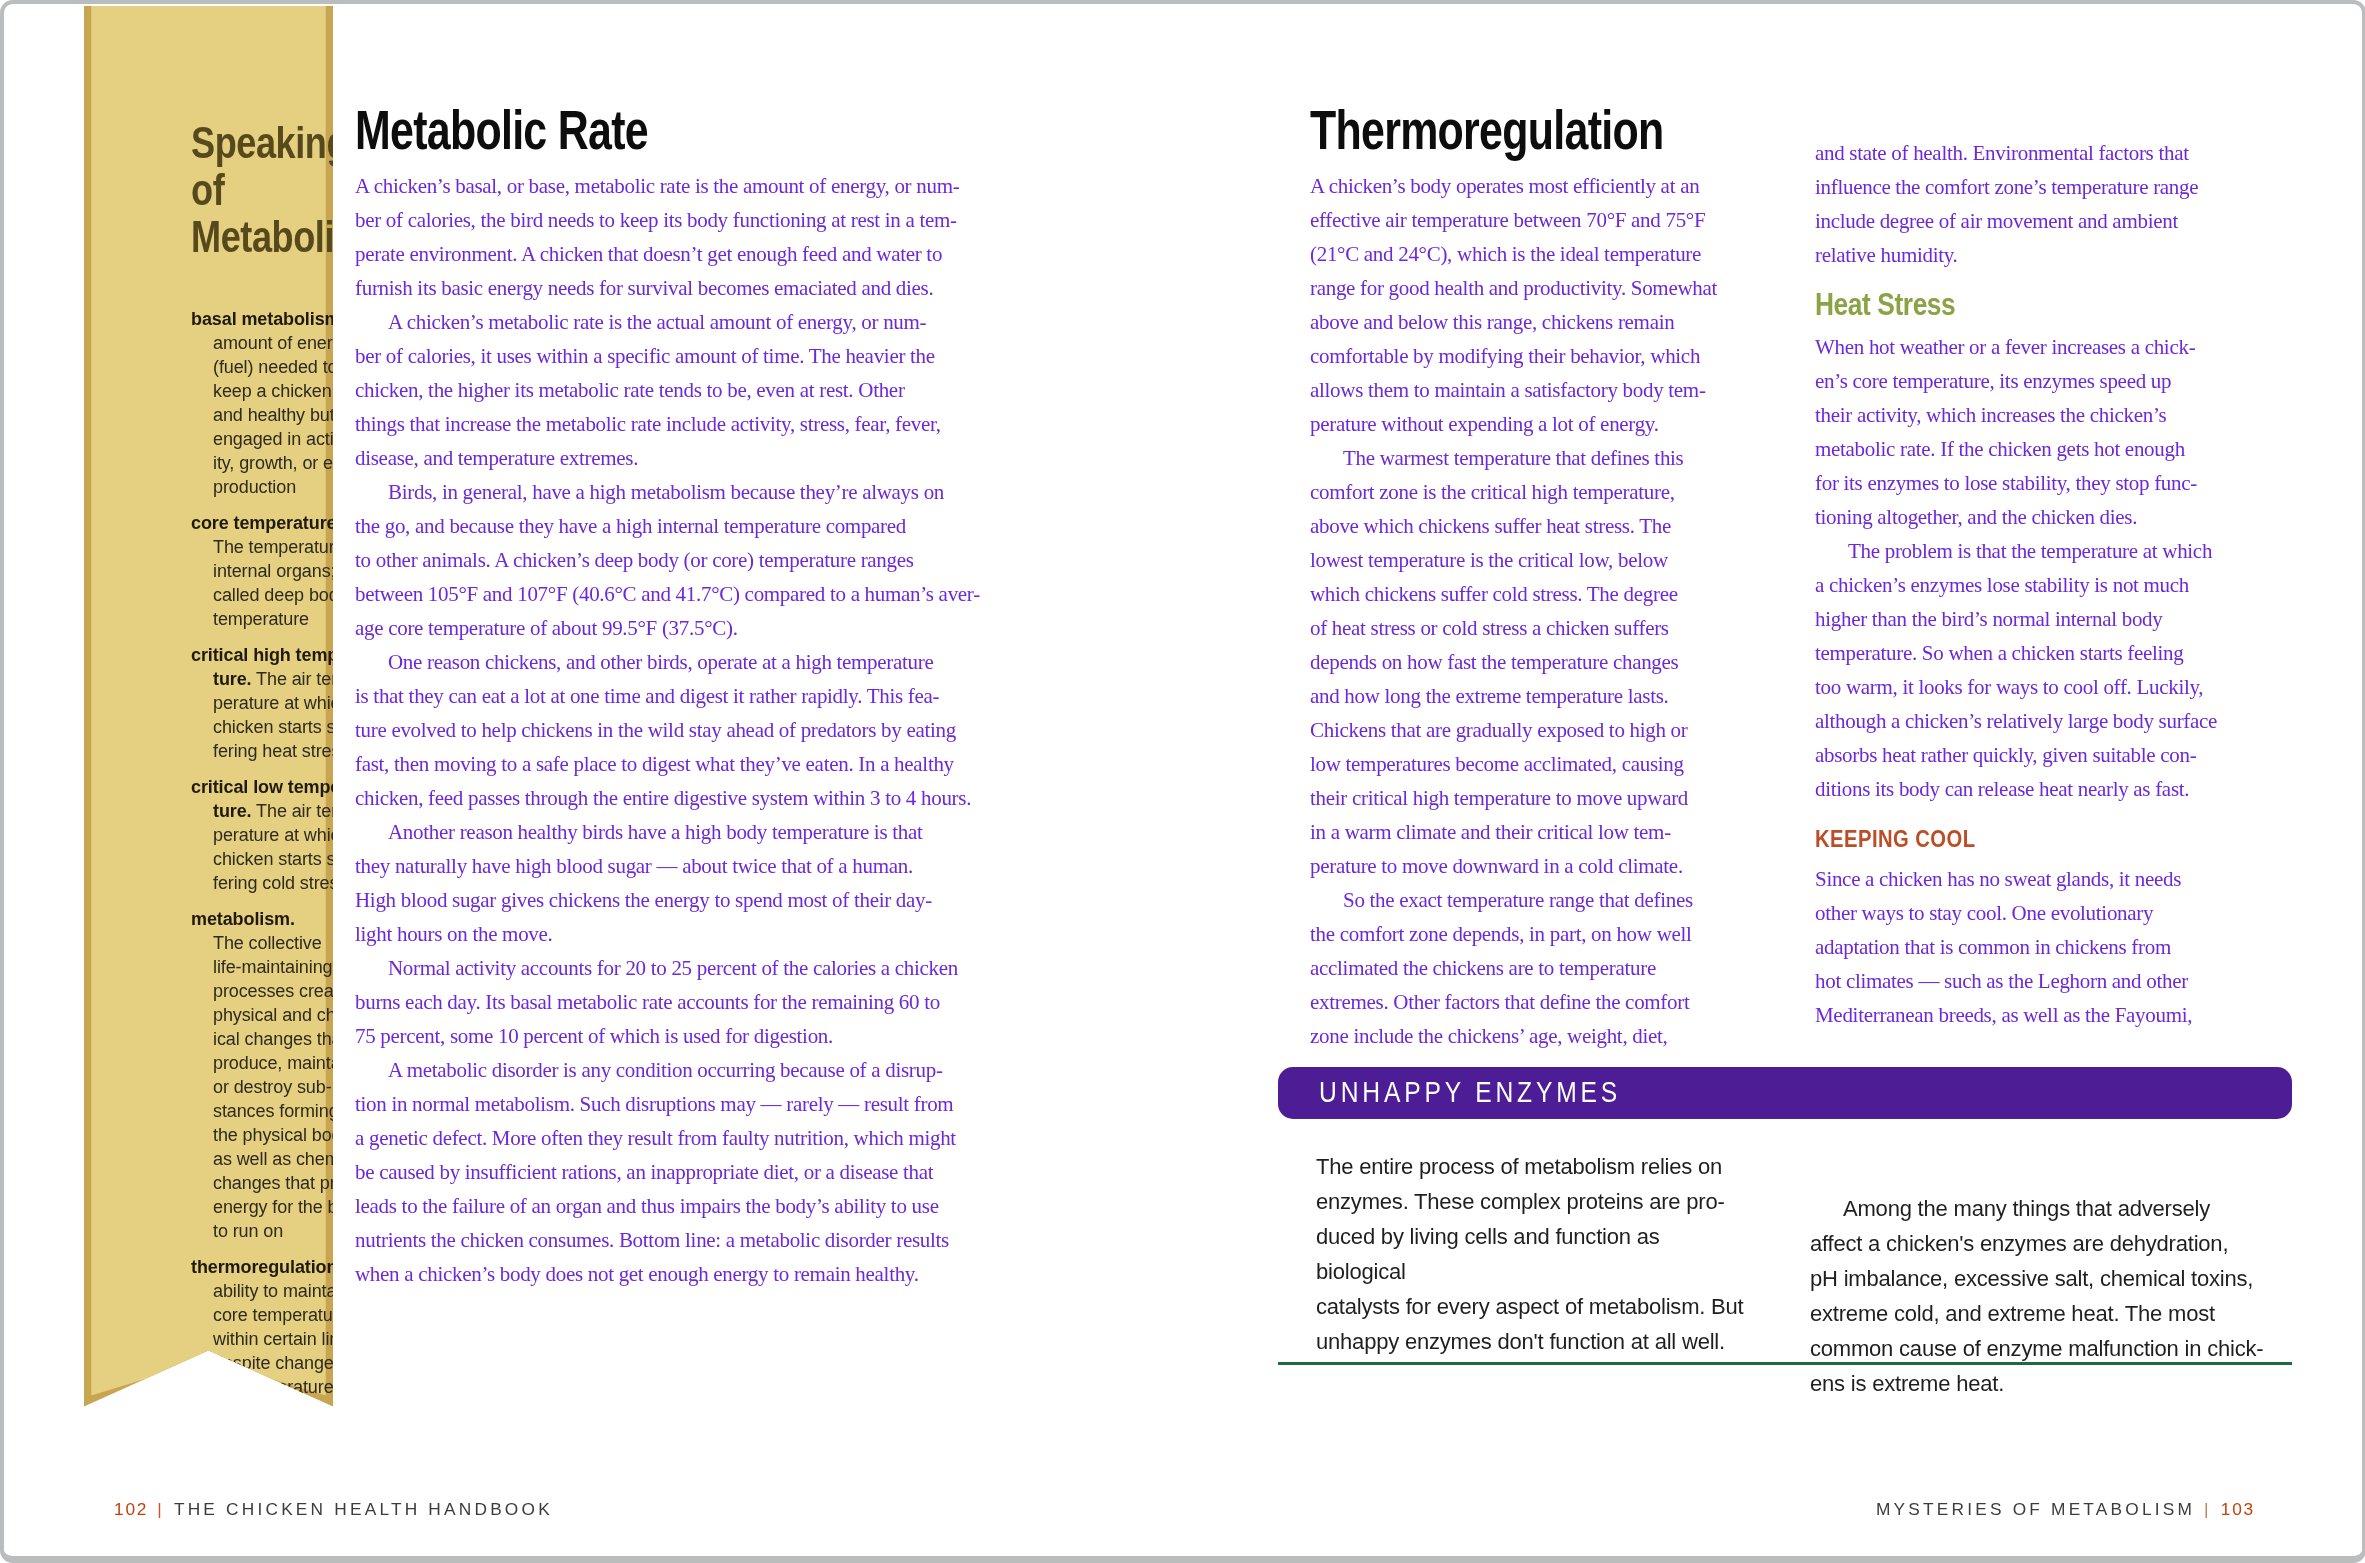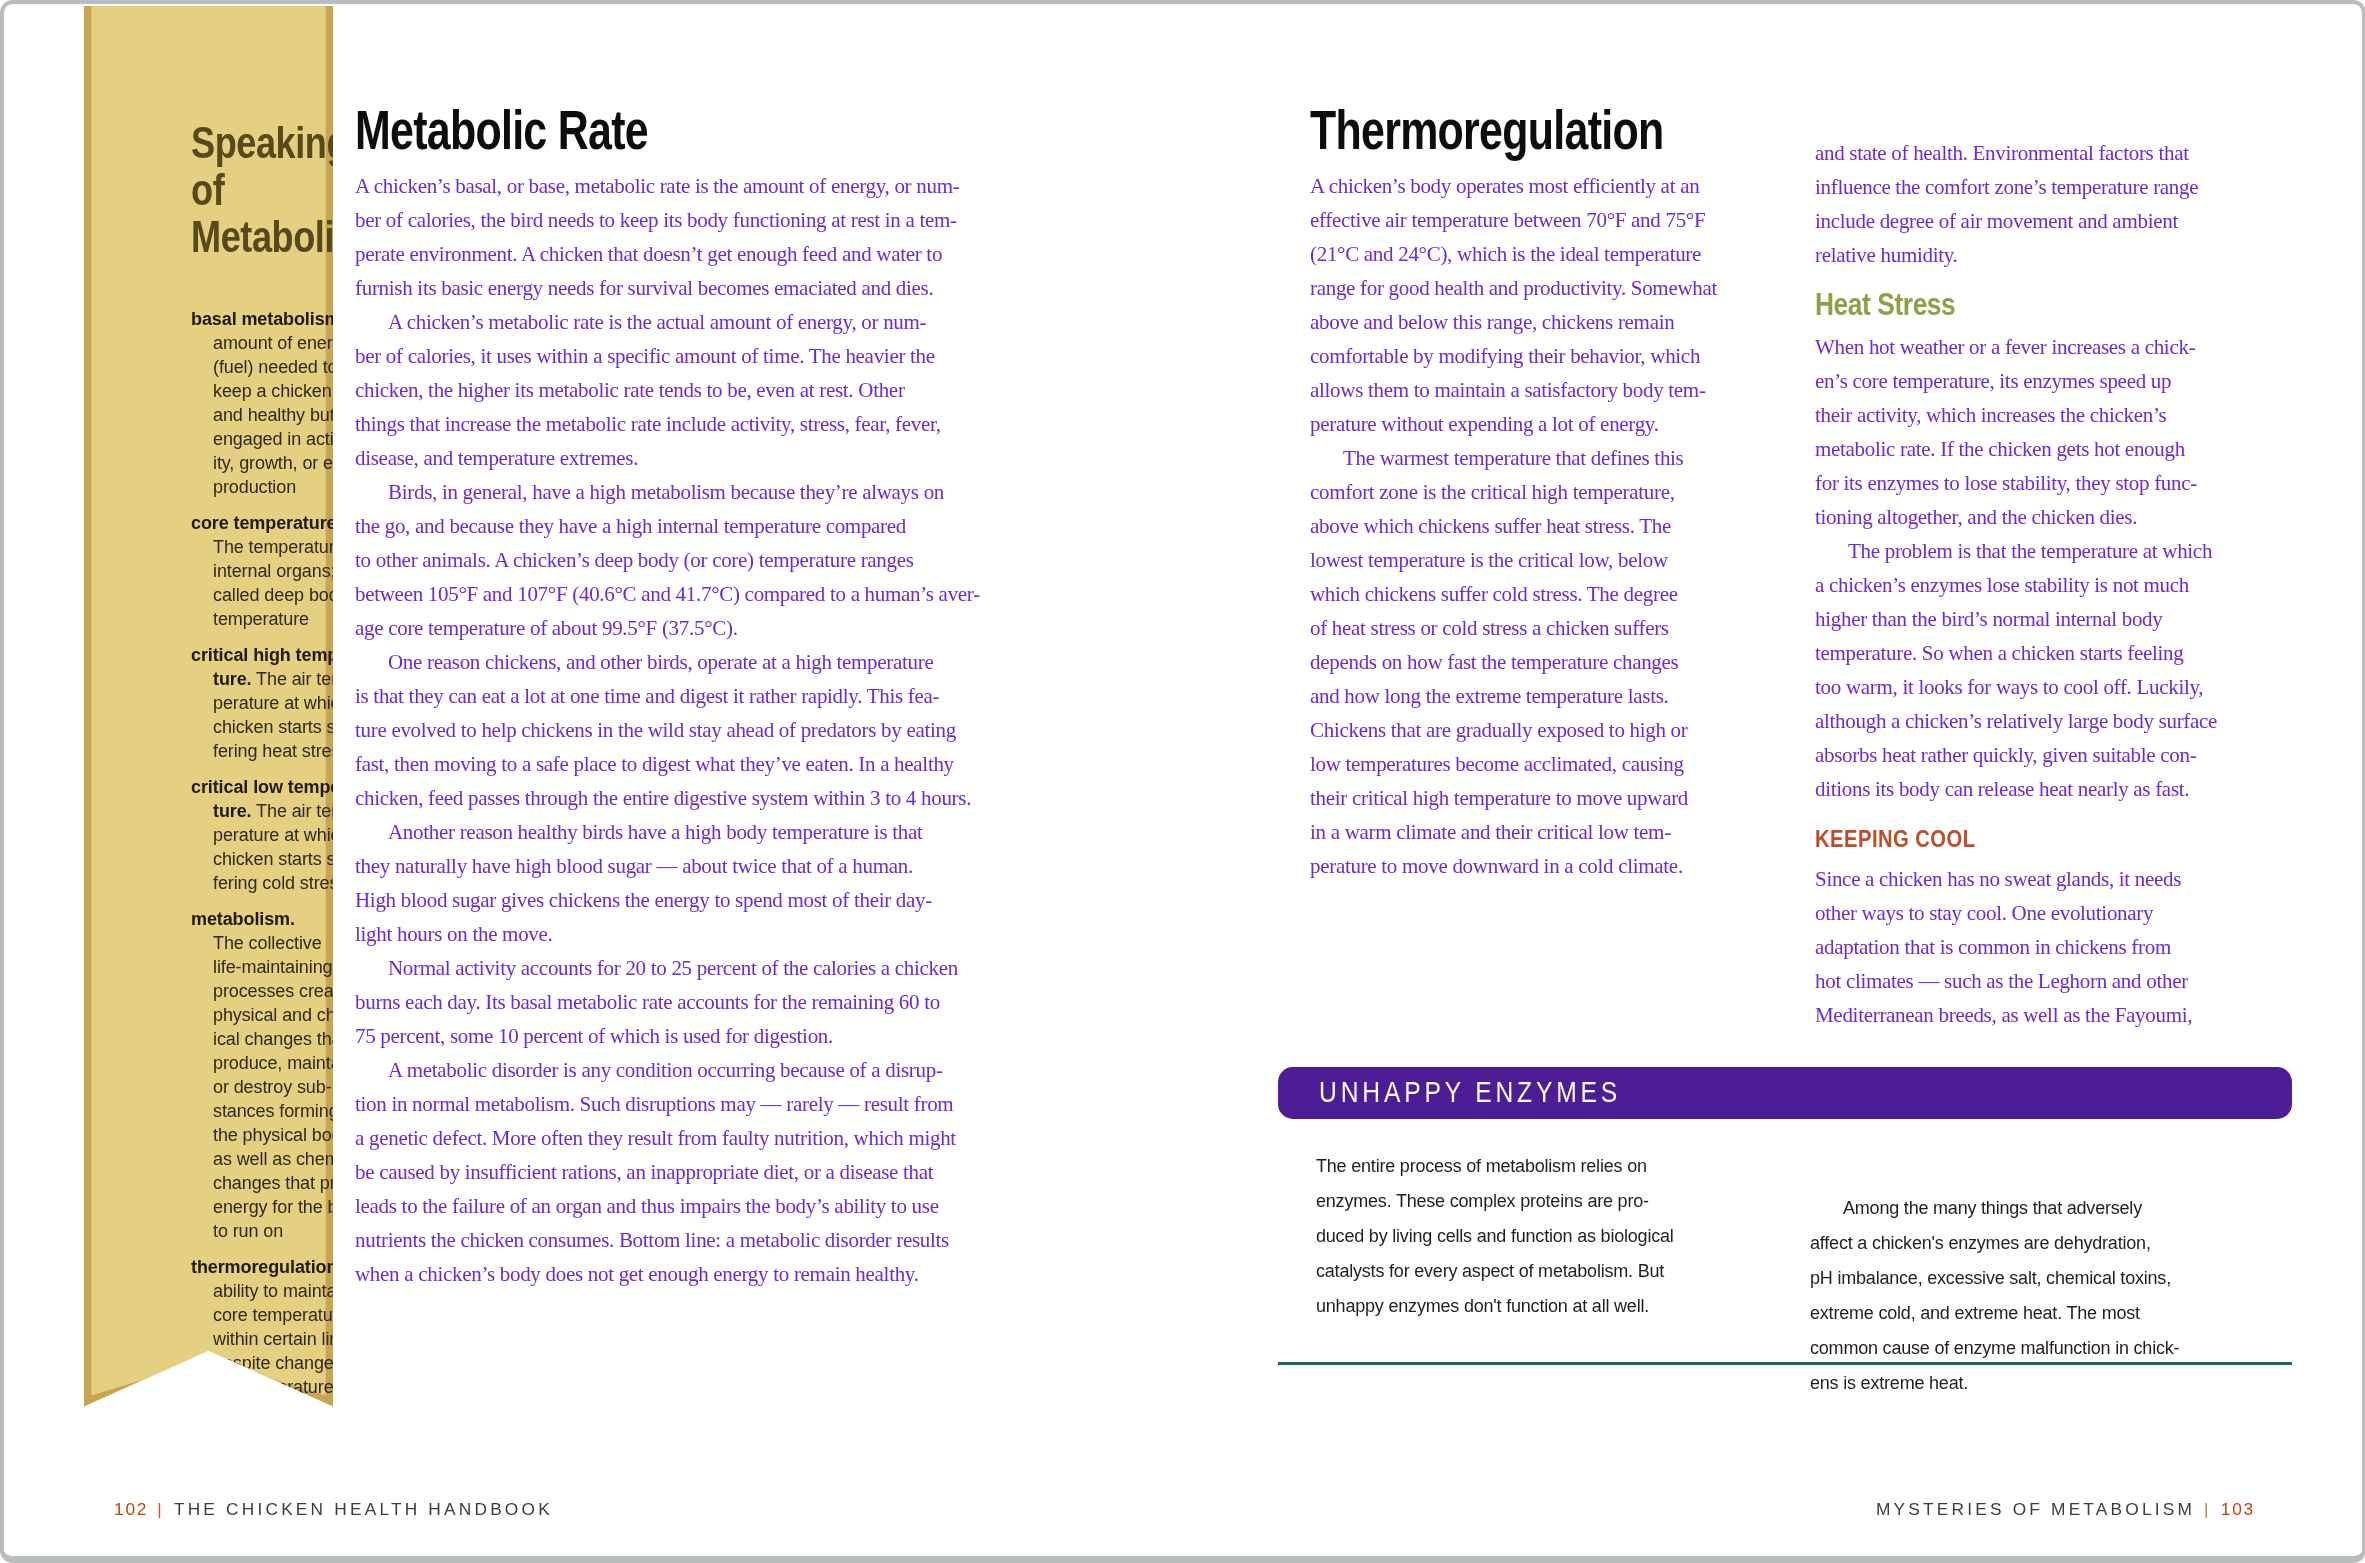--- a/index.html
+++ b/index.html
@@ -67,21 +67,21 @@
     left:1278px;top:1067px;width:1014px;height:295px;background:#ffffff;
     border-bottom:3.6px solid #1e6a46;
   }
   .enzyme-header{height:52px;background:#4c1d95;border-radius:15px;}
   .enzyme-header span{
     display:inline-block;color:#ffffff;font-weight:400;font-size:29px;line-height:50px;
     letter-spacing:4.5px;margin-left:41px;transform:scaleX(0.85);transform-origin:0 0;
     white-space:nowrap;
   }
   .enzyme-col{
-    position:absolute;top:82px;font-size:18px;line-height:35px;letter-spacing:-0.2px;
+    position:absolute;top:82px;font-size:22px;line-height:35px;letter-spacing:-0.2px;
     color:#1f1f1f;white-space:pre-line;margin:0;
   }
   .enzyme-col1{left:38px;width:439px;}
   .enzyme-col2{left:532px;width:457px;text-indent:33px;margin-top:42px;}
 
   
   .footer{
     top:1499px;font-size:17.3px;letter-spacing:3.2px;color:#3c3c3c;white-space:nowrap;
   }
   .footer-left{left:114px;}
@@ -201,20 +201,25 @@
 lowest temperature is the critical low, below
 which chickens suffer cold stress. The degree
 of heat stress or cold stress a chicken suffers
 depends on how fast the temperature changes
 and how long the extreme temperature lasts.
 Chickens that are gradually exposed to high or
 low temperatures become acclimated, causing
 their critical high temperature to move upward
 in a warm climate and their critical low tem-
 perature to move downward in a cold climate.</p>
+  <p class="body-serif ind">So the exact temperature range that defines
+the comfort zone depends, in part, on how well
+acclimated the chickens are to temperature
+extremes. Other factors that define the comfort
+zone include the chickens’ age, weight, diet,</p>
 </div>
 
 <div class="abs col-r2">
   <p class="body-serif">and state of health. Environmental factors that
 influence the comfort zone’s temperature range
 include degree of air movement and ambient
 relative humidity.</p>
   <h3 class="h-heat">Heat Stress</h3>
   <p class="body-serif">When hot weather or a fever increases a chick-
 en’s core temperature, its enzymes speed up

